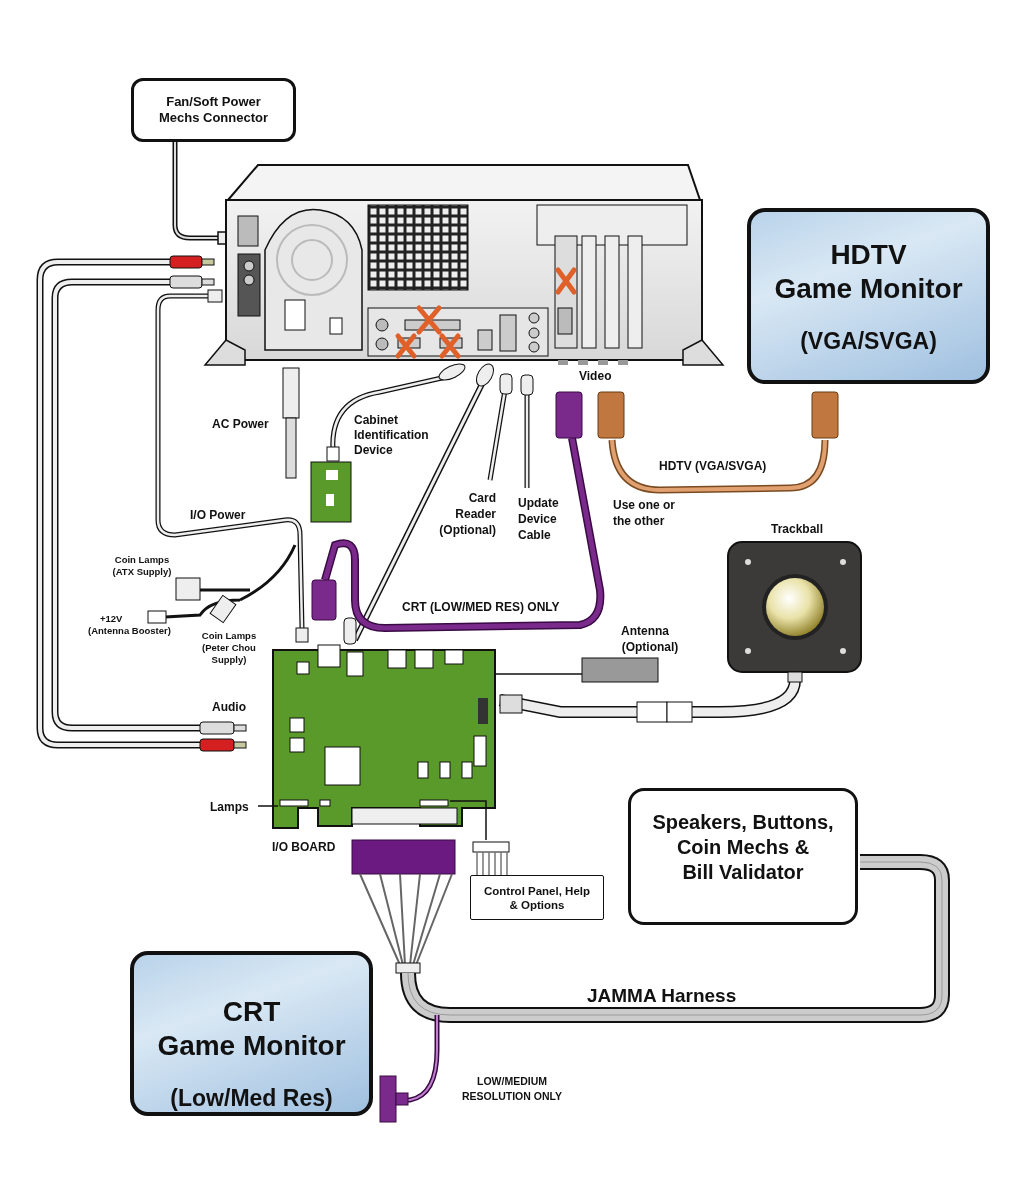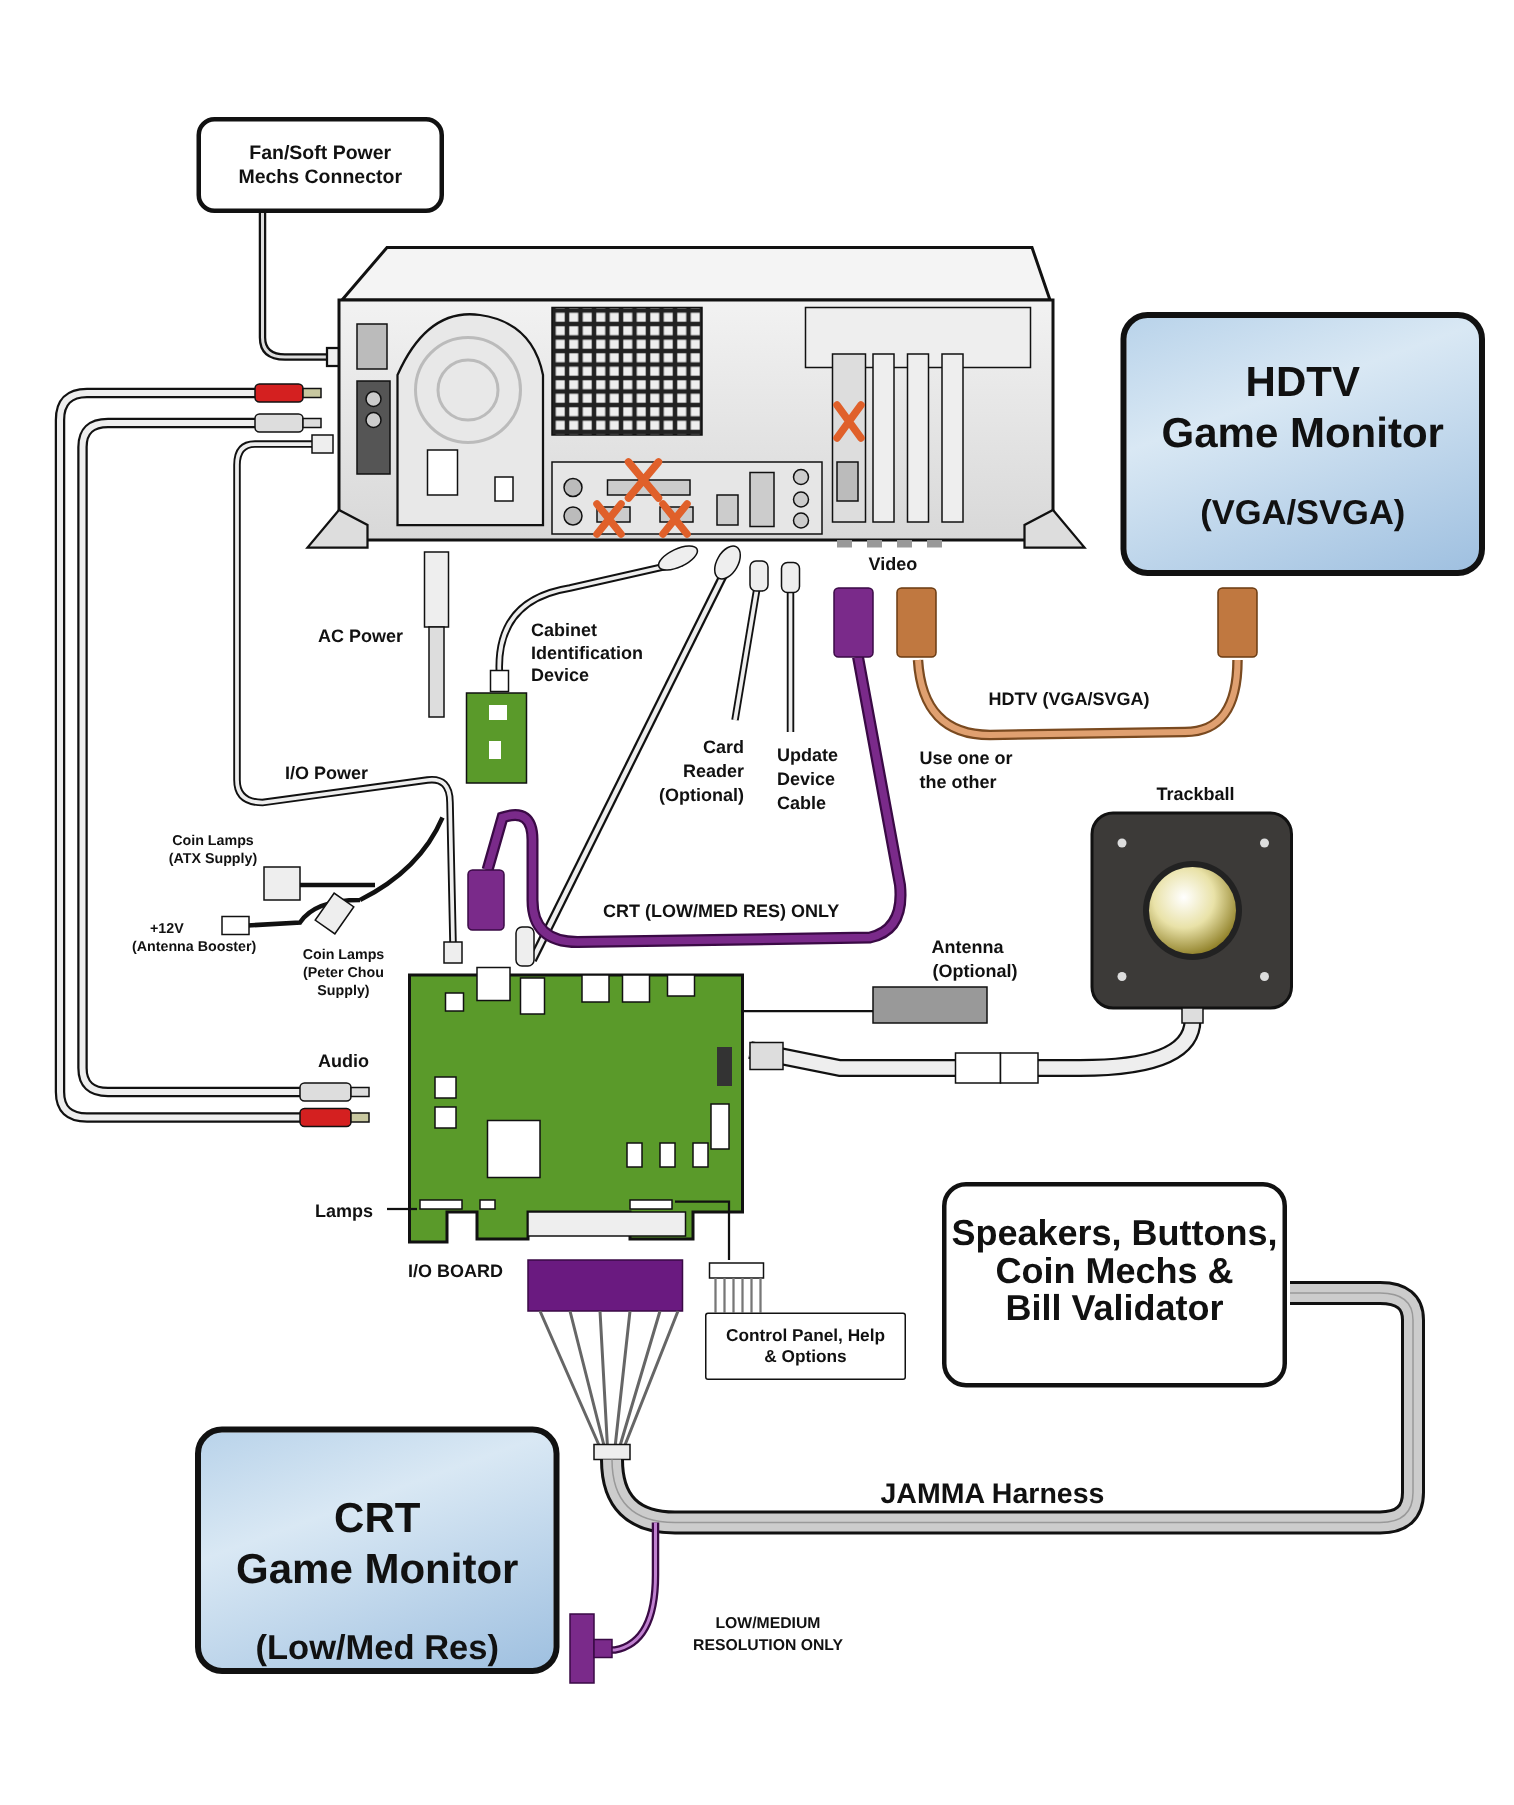--- a/index.html
+++ b/index.html
@@ -259,21 +259,21 @@
   <span>Fan/Soft Power</span>
   <span>Mechs Connector</span>
 </div>
 
 <div class="box monitor" style="left:747px; top:208px; width:243px; height:176px;">
   <span class="t1">HDTV</span>
   <span class="t1">Game Monitor</span>
   <span class="t2">(VGA/SVGA)</span>
 </div>
 
-<div class="box white-box" style="left:628px; top:788px; width:230px; height:137px; font-size:24px; line-height:25px; padding-bottom:18px;">
+<div class="box white-box" style="left:628px; top:788px; width:230px; height:137px; font-size:20px; line-height:25px; padding-bottom:18px;">
   <span>Speakers, Buttons,</span>
   <span>Coin Mechs &amp;</span>
   <span>Bill Validator</span>
 </div>
 
 <div class="box white-box" style="left:470px; top:875px; width:134px; height:45px; border-width:1.5px; border-radius:2px; font-size:11.5px; line-height:14px;">
   <span>Control Panel, Help</span>
   <span>&amp; Options</span>
 </div>
 

